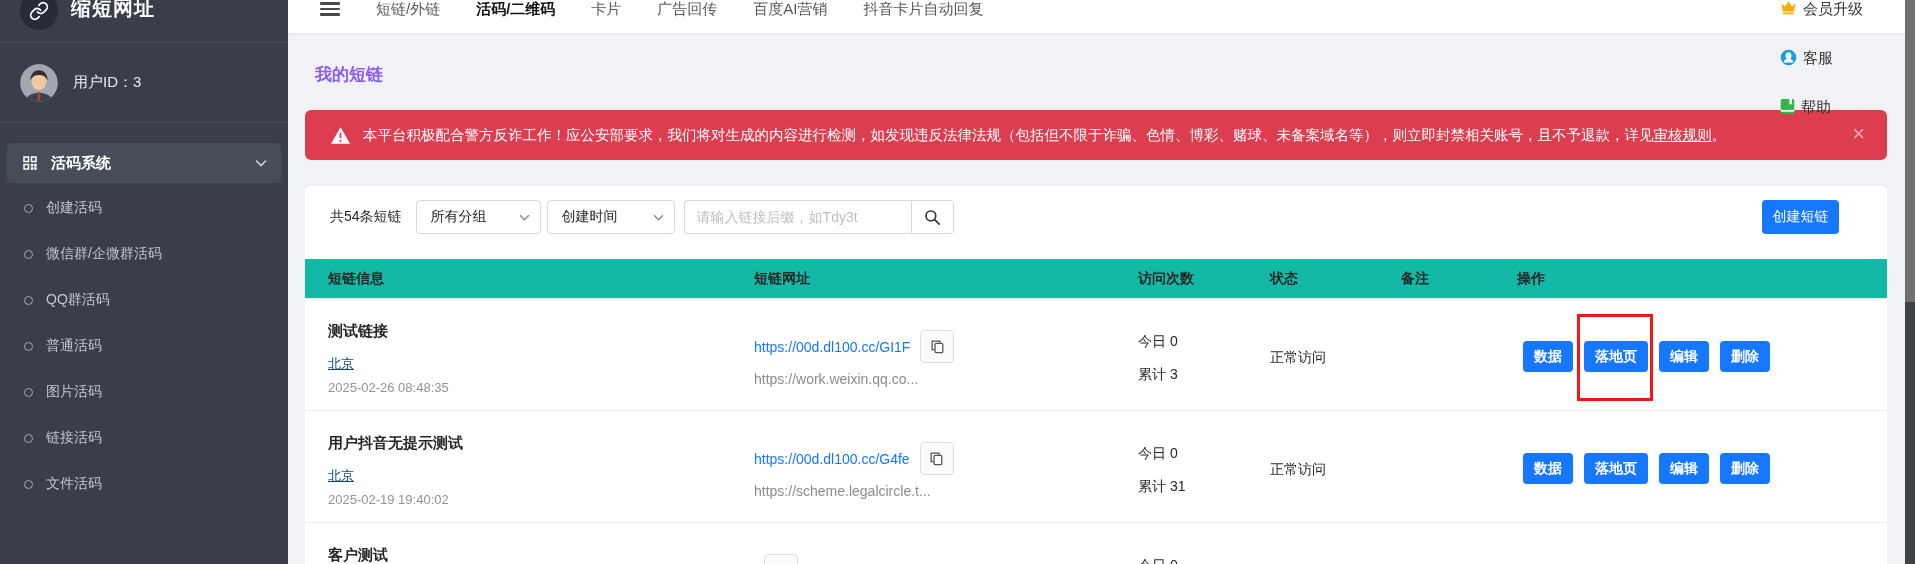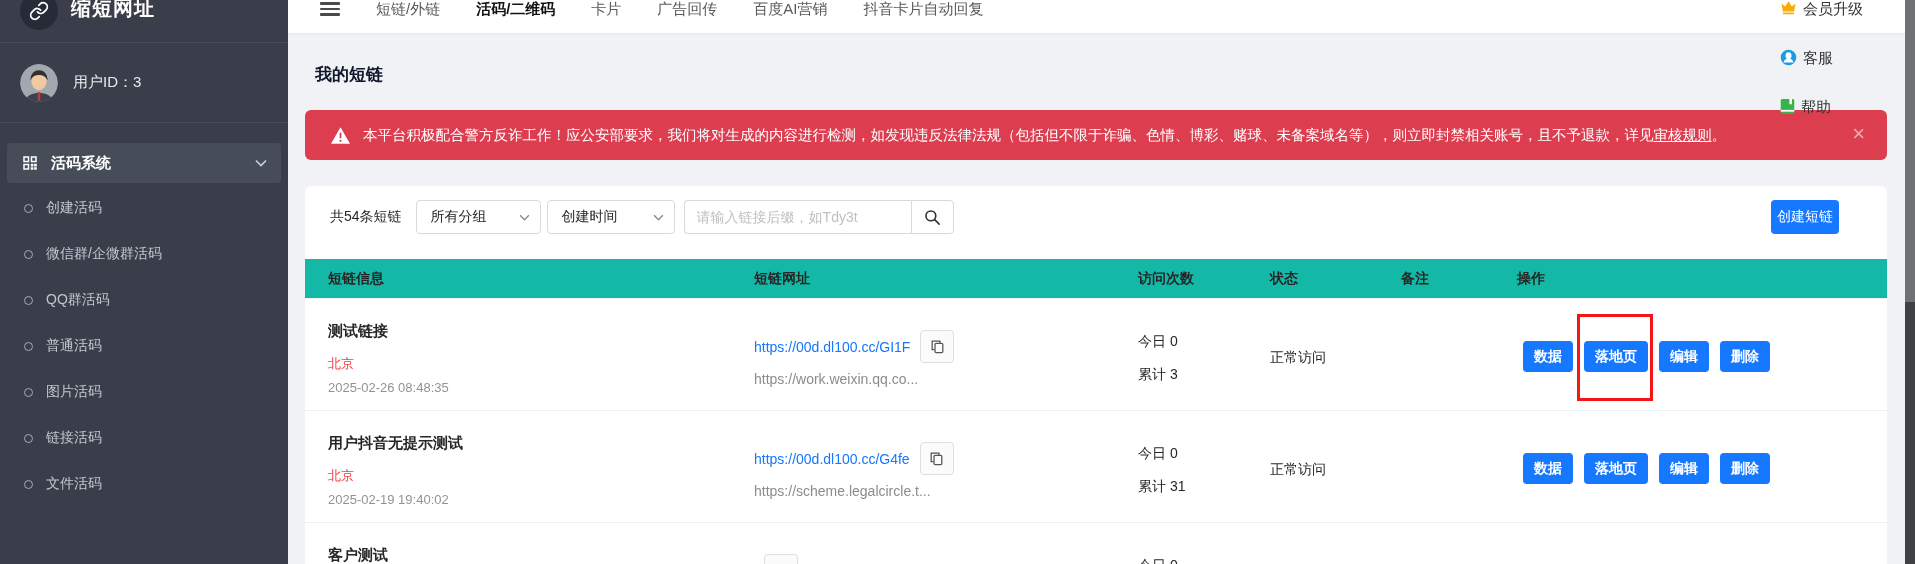--- a/index.html
+++ b/index.html
@@ -28,50 +28,50 @@
   .topbar { height:33px; background:#fff; display:flex; align-items:flex-start; box-shadow:0 1px 2px rgba(0,0,0,.06); position:relative; z-index:2; }
   .burger { margin:2px 0 0 32px; width:20px; display:flex; flex-direction:column; gap:3px; cursor:pointer; }
   .burger i { display:block; height:2.5px; background:#4a4a4a; border-radius:1px; }
   .tabs { display:flex; gap:36px; margin-left:36px; }
   .tab { font-size:15px; line-height:17px; color:#595959; white-space:nowrap; cursor:pointer; }
   .tab.active { color:#141414; font-weight:bold; }
   .top-right { margin-left:auto; display:flex; gap:32px; padding-right:52px;flex-direction:column; }
   .top-link { display:flex; align-items:flex-start; gap:6px; font-size:15px; line-height:17px; color:#333; cursor:pointer; white-space:nowrap; }
 
   .content { flex:1; padding:0 28px 0 17px; }
-  .page-title { font-size:17px; font-weight:600; color:#0f172a; padding:30px 0 24px 10px; }
+  .page-title { font-size:17px; font-weight:600; color:#8b5cf6; padding:30px 0 24px 10px; }
 
   
   .banner { height:50px; border-radius:6px; background:var(--banner,#dc3e4f); color:#fff; display:flex; align-items:center; padding:0 58px 0 26px; position:relative; font-size:14.5px; font-weight:500; }
   .banner .warn { margin-right:13px; display:flex; flex-shrink:0; }
   .banner a { color:#fff; text-decoration:underline; cursor:pointer; }
   .banner .close { position:absolute; right:22px; top:50%; transform:translateY(-54%); font-size:22px; color:rgba(255,255,255,.55); cursor:pointer; line-height:1; }
 
   
   .card { margin-top:26px; background:#fff; border-radius:6px; padding-top:14px; height:500px; overflow:hidden; }
   .toolbar { height:34px; margin:0 24px 0 25px; display:flex; align-items:center; }
   .count { font-size:14px; color:#262626; margin-right:14px; }
   .select { height:34px; border:1px solid #d9d9d9; border-radius:4px; background:#fff; display:flex; align-items:center; padding:0 10px 0 14px; font-size:14px; color:#262626; cursor:pointer; }
   .select .sel-chev { margin-left:auto; padding-left:10px; display:flex; }
   .sel-group { width:125px; }
   .sel-time { width:128px; margin-left:6px; }
   .search-group { display:flex; margin-left:9px; }
   .search-input { width:227px; height:34px; border:1px solid #d9d9d9; border-right:none; border-radius:4px 0 0 4px; padding:0 12px; font-size:14px; color:#262626; outline:none; }
   .search-input::placeholder { color:#bfbfbf; }
   .search-btn { width:43px; height:34px; border:1px solid #d9d9d9; border-radius:0 4px 4px 0; background:#fff; display:flex; align-items:center; justify-content:center; cursor:pointer; }
-  .create-btn { margin-left:auto; margin-right:24px; width:68px; height:34px; border:none; border-radius:4px; background:var(--accent,#1677ff); color:#fff; font-size:14px; cursor:pointer; }
+  .create-btn { margin-left:auto; margin-right:24px; width:77px; height:34px; border:none; border-radius:4px; background:var(--accent,#1677ff); color:#fff; font-size:14px; cursor:pointer; }
 
   
   .grid { display:grid; grid-template-columns:426px 384px 132px 131px 116px 1fr; padding-left:23px; padding-right:20px; }
   .thead { margin-top:25px; height:40px; background:#14b8a6; border-bottom:1px solid #eceef1; align-items:center; }
   .th { font-size:14px; font-weight:bold; color:#262626; }
   .trow { height:112px; border-bottom:1px solid #ebeef2; position:relative; }
   .c1 { padding-top:22px; }
   .row-title { font-size:15px; font-weight:600; color:#262626; line-height:19px; }
-  .row-sub { font-size:13px; color:#ef4444; line-height:16px; margin-top:16px; }
+  .row-sub { font-size:13px; color:#0c4a6e; line-height:16px; margin-top:16px;text-decoration:underline; }
   .row-sub2 { font-size:13px; color:#8f9399; line-height:16px; margin-top:8px; }
   .c2 { padding-top:31px; }
   .link-line { display:flex; align-items:center; gap:10px; height:33px; }
   .short-link { font-size:14px; color:var(--accent,#1677ff); text-decoration:none; cursor:pointer; }
   .copy-btn { width:34px; height:33px; border:1px solid #dcdee2; border-radius:4px; background:#fbfbfc; display:flex; align-items:center; justify-content:center; cursor:pointer; flex-shrink:0; }
   .target-url { font-size:14px; color:#8c8c8c; margin-top:8px; }
   .c3 { padding-top:34px; }
   .visit { font-size:14px; color:#262626; line-height:17px; }
   .visit + .visit { margin-top:16px; }
   .c4 { padding-top:50px; font-size:14px; color:#262626; }

